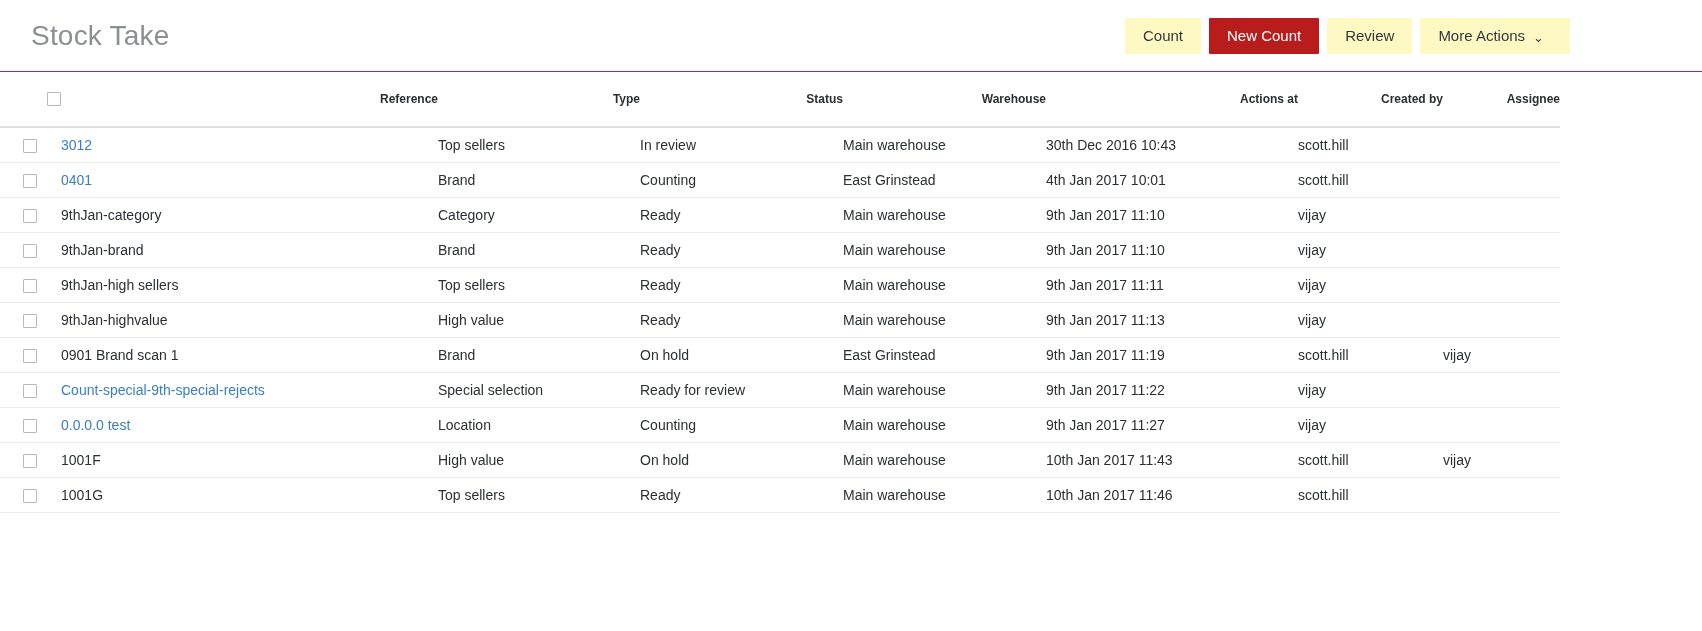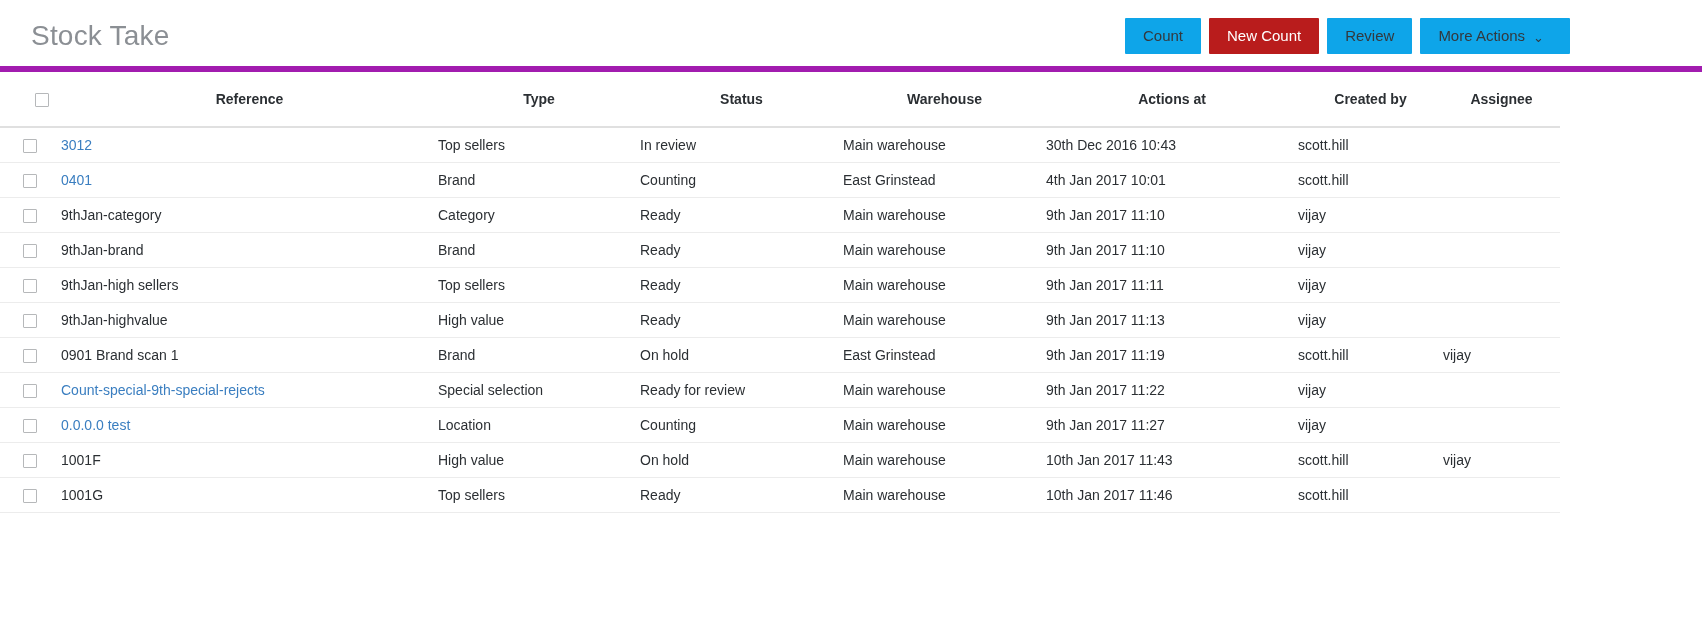--- a/index.html
+++ b/index.html
@@ -13,21 +13,21 @@
     overflow: hidden;
     font-family: "Liberation Sans", sans-serif;
     -webkit-font-smoothing: antialiased;
   }
 
   
   .page-header {
     position: relative;
     height: 72px;
     background: #ffffff;
-    border-bottom: 6px solid #a21caf;
+    border-bottom: 1px solid #a21caf;
     box-shadow: 0 1px 3px rgba(0,0,0,0.10);
     box-sizing: border-box;
   }
   .page-title {
     position: absolute;
     left: 31px;
     top: 17px;
     font-size: 28px;
     font-weight: 400;
     color: #8b8f94;
@@ -45,21 +45,21 @@
   }
   .btn {
     display: inline-flex;
     align-items: center;
     justify-content: center;
     height: 36px;
     padding: 0 18px;
     font-size: 15px;
     line-height: 36px;
     color: #33383d;
-    background: #0ea5e9;
+    background: #fef9c3;
     border: none;
     border-radius: 1px;
     cursor: pointer;
     white-space: nowrap;
     font-family: "Liberation Sans", sans-serif;
   }
   .btn.primary {
     background: #b91c1c;
     color: #ffffff;
   }
@@ -89,22 +89,22 @@
   table.grid col.c-check  { width: 61px; }
   table.grid col.c-ref    { width: 377px; }
   table.grid col.c-type   { width: 202px; }
   table.grid col.c-status { width: 203px; }
   table.grid col.c-wh     { width: 203px; }
   table.grid col.c-created{ width: 252px; }
   table.grid col.c-by     { width: 145px; }
   table.grid col.c-assign { width: 117px; }
 
   table.grid thead th {
-    text-align: center;
-    font-size: 14px;
+    text-align: right;
+    font-size: 12px;
     font-weight: bold;
     color: #2b2f33;
     padding: 0;
     height: 54px;
     vertical-align: middle;
     border-bottom: 2px solid #e0e0e0;
     background: #ffffff;
   }
   table.grid tbody td {
     font-size: 14px;

